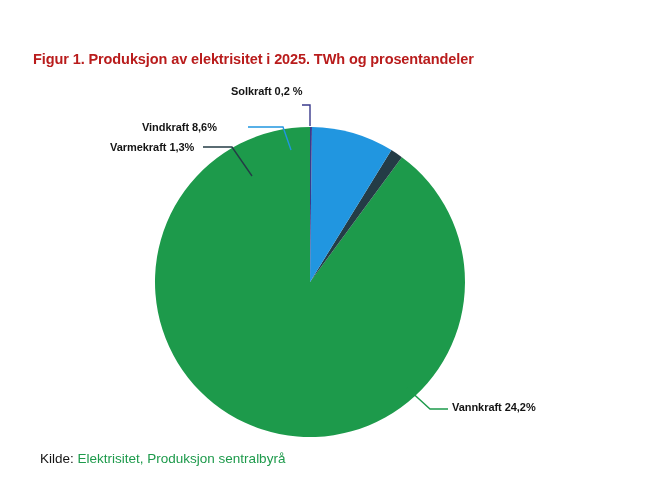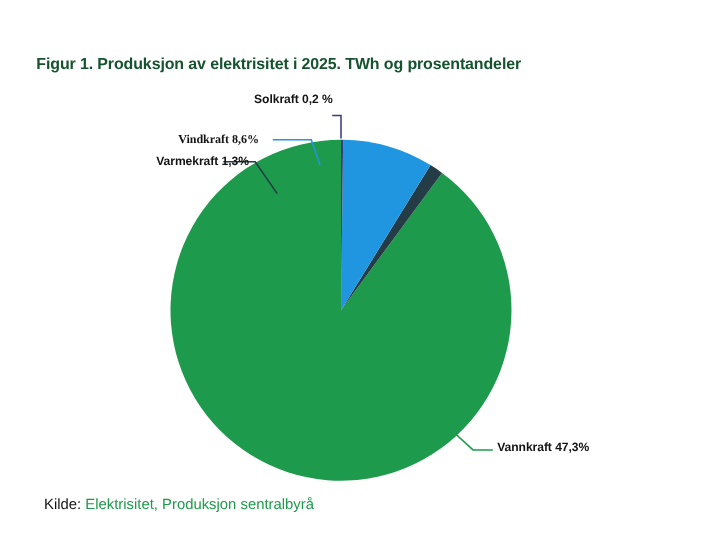--- a/index.html
+++ b/index.html
@@ -20,41 +20,41 @@
     width: 650px;
     height: 500px;
   }
   #chart-title {
     position: absolute;
     left: 33px;
     top: 51px;
     font-size: 14.5px;
     font-weight: bold;
     letter-spacing: -0.1px;
-    color: #14532d;
+    color: #b91c1c;
     white-space: nowrap;
   }
   #plot-area {
     position: absolute;
     left: 0;
     top: 0;
     width: 650px;
     height: 500px;
   }
   .slice-label {
     position: absolute;
     font-size: 11px;
     font-weight: bold;
     color: #141414;
     white-space: nowrap;
     letter-spacing: -0.05px;
   }
   #label-solkraft   { left: 231px; top: 85px; }
-  #label-vindkraft  { left: 162px; top: 121px; font-family: Liberation Serif, serif; }
-  #label-varmekraft { left: 110px; top: 141px; margin-left: 32px; }
+  #label-vindkraft  { left: 142px; top: 121px; }
+  #label-varmekraft { left: 110px; top: 141px; }
   #label-vannkraft  { left: 452px; top: 401px; }
 
   #source-line {
     position: absolute;
     left: 40px;
     top: 451px;
     font-size: 13.5px;
     white-space: nowrap;
   }
   #source-label {
@@ -94,20 +94,20 @@
       <polyline stroke="#1d9a4b" points="448,409 430,409 407,388"></polyline>
     </g>
   </svg>
 
   <div class="slice-label" id="label-solkraft">Solkraft 0,2 %</div>
 
   <div class="slice-label" id="label-vindkraft">Vindkraft 8,6%</div>
 
   <div class="slice-label" id="label-varmekraft">Varmekraft 1,3%</div>
 
-  <div class="slice-label" id="label-vannkraft">Vannkraft 47,3%</div>
+  <div class="slice-label" id="label-vannkraft">Vannkraft 24,2%</div>
 
   <div id="source-line">
     <span id="source-label">Kilde:</span>
     <span id="source-link">Elektrisitet, Produksjon sentralbyrå</span>
   </div>
 
 </div>
 
 </body></html>

